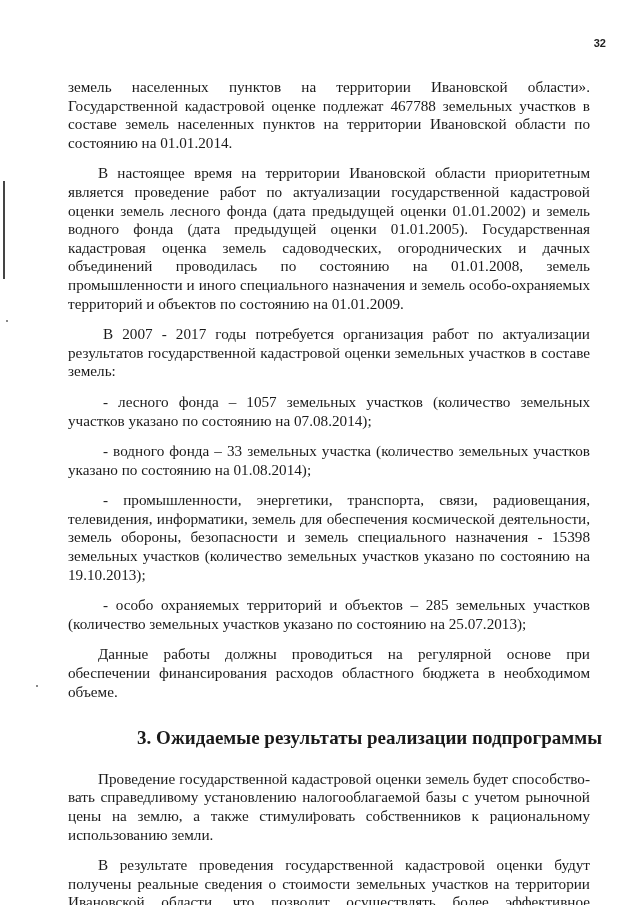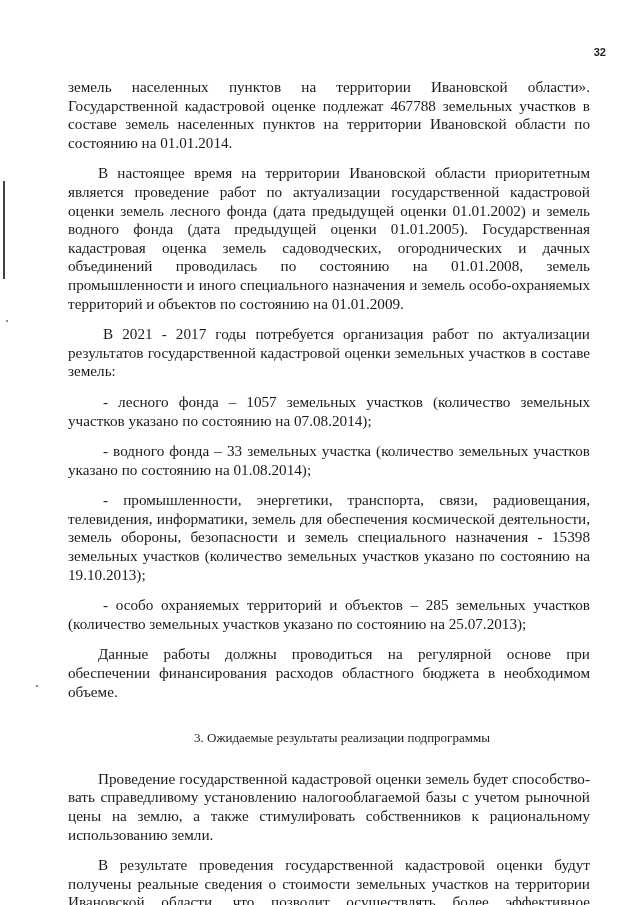--- a/index.html
+++ b/index.html
@@ -1,52 +1,52 @@
 <!DOCTYPE html>
 <html><head>
 <meta charset="utf-8">
 <style>
   html, body { margin: 0; padding: 0; }
   body {
     width: 640px; height: 905px; background: #ffffff; position: relative; overflow: hidden;
     font-family: "Liberation Serif", "DejaVu Serif", serif; color: #1a1a1a;
   }
   .page-number {
-    position: absolute; top: 46px; right: 34px; font-size: 11px; font-weight: bold;
+    position: absolute; top: 37px; right: 34px; font-size: 11px; font-weight: bold;
     font-family: "Liberation Sans", sans-serif; color: #222;
   }
   .content {
     position: absolute; left: 56px; top: 66px; width: 546px;
     font-size: 15.2px; line-height: 18.6px; text-align: justify; hyphens: manual;
   }
   .content p { margin: 12px; }
   .indent { text-indent: 30px; }
   .indent2 { text-indent: 35px; }
   .heading {
-    font-weight: normal; font-size: 13px; margin: 28px 0 22px 26px !important; text-align: center;
+    font-weight: bold; font-size: 19px; margin: 28px 0 22px 26px !important; text-align: right;
   }
   .margin-line {
     position: absolute; left: 3px; top: 181px; width: 1.5px; height: 98px; background: #444;
   }
   .margin-dot { position: absolute; width: 2px; height: 2px; background: #888; }
 </style>
 </head>
 <body>
 
 <div class="page-number">32</div>
 
 <div class="margin-line"></div>
 <div class="margin-dot" style="left:6px;top:320px"></div>
 <div class="margin-dot" style="left:36px;top:685px"></div>
 <div class="margin-dot" style="left:313px;top:812px"></div>
 
 <div class="content">
   <p>земель населенных пунктов на территории Ивановской области». Государственной кадастровой оценке подлежат 467788 земельных участков в составе земель населен­ных пунктов на территории Ивановской области по состоянию на 01.01.2014.</p>
   <p class="indent">В настоящее время на территории Ивановской области приоритетным является проведение работ по актуализации государственной кадастровой оценки земель лес­ного фонда (дата предыдущей оценки 01.01.2002) и земель водного фонда (дата пре­дыдущей оценки 01.01.2005). Государственная кадастровая оценка земель садовод­ческих, огороднических и дачных объединений проводилась по состоянию на 01.01.2008, земель промышленности и иного специального назначения и земель особо-охраняемых территорий и объектов по состоянию на 01.01.2009.</p>
-  <p class="indent2">В 2021 - 2017 годы потребуется организация работ по актуализации результа­тов государственной кадастровой оценки земельных участков в составе земель:</p>
+  <p class="indent2">В 2007 - 2017 годы потребуется организация работ по актуализации результа­тов государственной кадастровой оценки земельных участков в составе земель:</p>
   <p class="indent2">- лесного фонда – 1057 земельных участков (количество земельных участков указано по состоянию на 07.08.2014);</p>
   <p class="indent2">- водного фонда – 33 земельных участка (количество земельных участков ука­зано по состоянию на 01.08.2014);</p>
   <p class="indent2">- промышленности,  энергетики, транспорта, связи, радиовещания, телевиде­ния, информатики, земель для обеспечения космической деятельности, земель обо­роны, безопасности  и земель специального назначения - 15398 земельных участков (количество земельных участков указано по состоянию на 19.10.2013);</p>
   <p class="indent2">- особо охраняемых территорий и объектов – 285 земельных участков (количе­ство земельных участков указано по состоянию на 25.07.2013);</p>
   <p class="indent">Данные работы должны проводиться на регулярной основе при обеспечении финансирования расходов областного бюджета в необходимом объеме.</p>
 
   <p class="heading">3. Ожидаемые результаты реализации подпрограммы</p>
 
   <p class="indent">Проведение государственной кадастровой оценки земель будет способство­вать справедливому установлению налогооблагаемой базы с учетом рыночной цены на землю, а также стимулировать собственников к рациональному использованию земли.</p>
   <p class="indent">В результате проведения государственной кадастровой оценки будут получе­ны реальные сведения о стоимости земельных участков на территории Ивановской области, что позволит осуществлять более эффективное управление земельными ре­сурсами и связанными с ними объектами недвижимости, а также проводить сбалан­сированное планирование доходной части бюджетов всех уровней (в части плате­жей, поступающих от земельного налога и арендной платы, выкупной цены за зе­мельные участки), стимулировать развитие инвестиционных процессов и развитие экономики в целом.</p>

